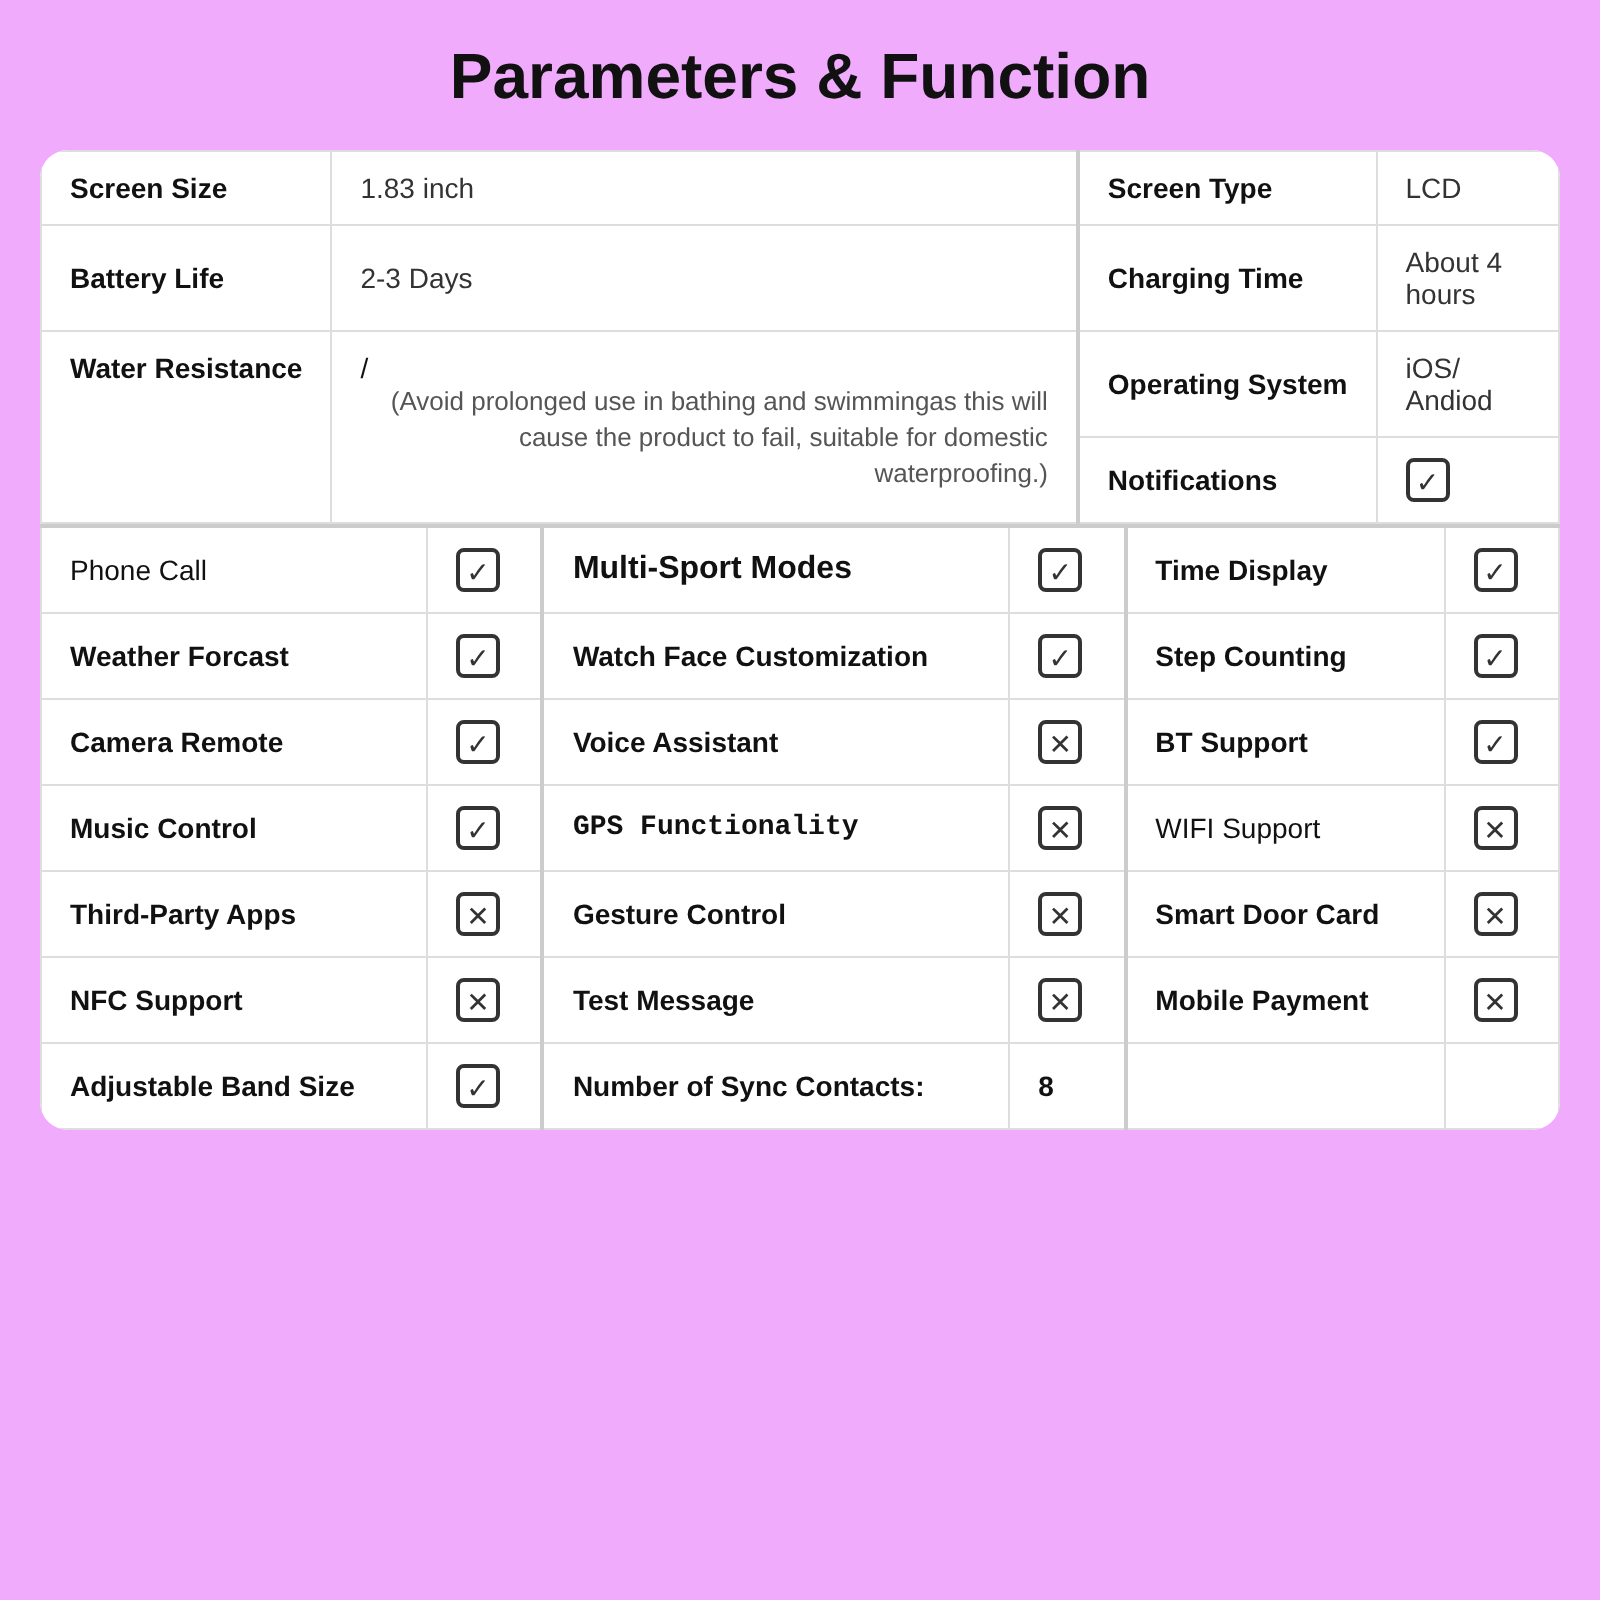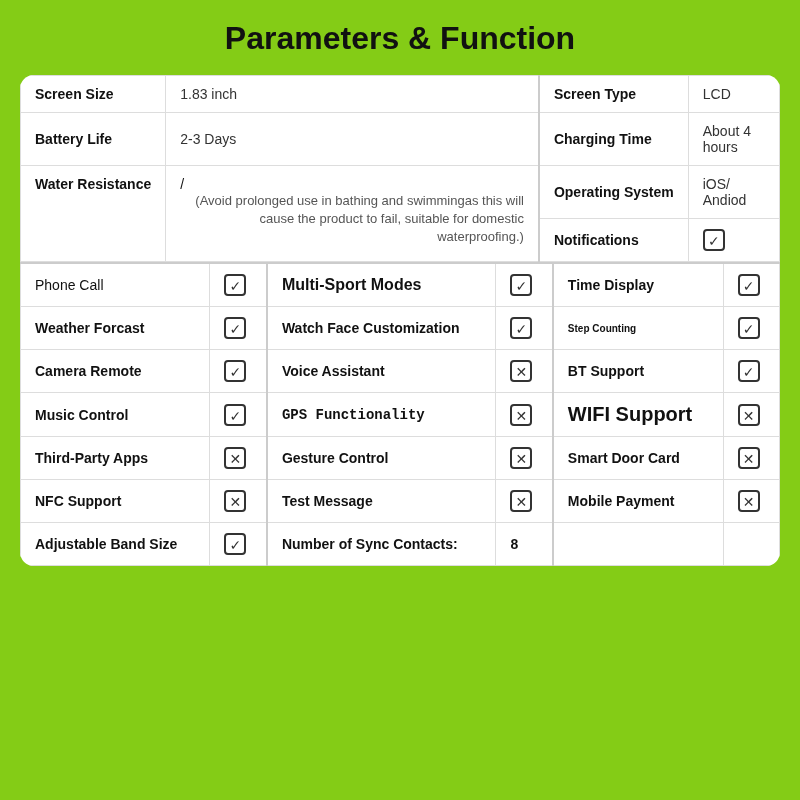--- a/index.html
+++ b/index.html
@@ -8,21 +8,21 @@
       font-family: Arial, sans-serif;
       display: flex;
       justify-content: center;
       align-items: center;
       width: 800px;
       min-height: 800px;
     }
     .page {
       width: 800px;
       min-height: 800px;
-      background: #84cc16;
+      background: #f0abfc;
       padding: 20px;
     }
     .title {
       text-align: center;
       font-size: 32px;
       font-weight: 900;
       margin-bottom: 18px;
       color: #111;
     }
     .card {
@@ -128,37 +128,37 @@
             <td style="font-weight: 700; font-size: 16px; border-left: 2px solid rgb(204, 204, 204);">Multi-Sport Modes</td>
             <td><span class="check-yes">✓</span></td>
             <td style="font-weight: 700; font-size: 14px; border-left: 2px solid rgb(204, 204, 204);">Time Display</td>
             <td><span class="check-yes">✓</span></td>
           </tr>
           <tr>
             <td style="font-weight: 700; font-size: 14px;">Weather Forcast</td>
             <td><span class="check-yes">✓</span></td>
             <td style="font-weight: 700; font-size: 14px; border-left: 2px solid rgb(204, 204, 204);">Watch Face Customization</td>
             <td><span class="check-yes">✓</span></td>
-            <td style="font-weight: 700; font-size: 10px; border-left: 2px solid rgb(204, 204, 204);">Step Counting</td>
+            <td style="font-weight: 700; font-size: 14px; border-left: 2px solid rgb(204, 204, 204);">Step Counting</td>
             <td><span class="check-yes">✓</span></td>
           </tr>
           <tr>
             <td style="font-weight: 700; font-size: 14px;">Camera Remote</td>
             <td><span class="check-yes">✓</span></td>
             <td style="font-weight: 700; font-size: 14px; border-left: 2px solid rgb(204, 204, 204);">Voice Assistant</td>
             <td><span class="check-no">✕</span></td>
             <td style="font-weight: 700; font-size: 14px; border-left: 2px solid rgb(204, 204, 204);">BT Support</td>
             <td><span class="check-yes">✓</span></td>
           </tr>
           <tr>
             <td style="font-weight: 700; font-size: 14px;">Music Control</td>
             <td><span class="check-yes">✓</span></td>
             <td style="font-weight: 700; font-size: 14px; border-left: 2px solid rgb(204, 204, 204); font-family: Liberation Mono, monospace;">GPS Functionality</td>
             <td><span class="check-no">✕</span></td>
-            <td style="font-weight: 700; font-size: 20px; border-left: 2px solid rgb(204, 204, 204);">WIFI Support</td>
+            <td style="font-weight: 400; font-size: 14px; border-left: 2px solid rgb(204, 204, 204);">WIFI Support</td>
             <td><span class="check-no">✕</span></td>
           </tr>
           <tr>
             <td style="font-weight: 700; font-size: 14px;">Third-Party Apps</td>
             <td><span class="check-no">✕</span></td>
             <td style="font-weight: 700; font-size: 14px; border-left: 2px solid rgb(204, 204, 204);">Gesture Control</td>
             <td><span class="check-no">✕</span></td>
             <td style="font-weight: 700; font-size: 14px; border-left: 2px solid rgb(204, 204, 204);">Smart Door Card</td>
             <td><span class="check-no">✕</span></td>
           </tr>

